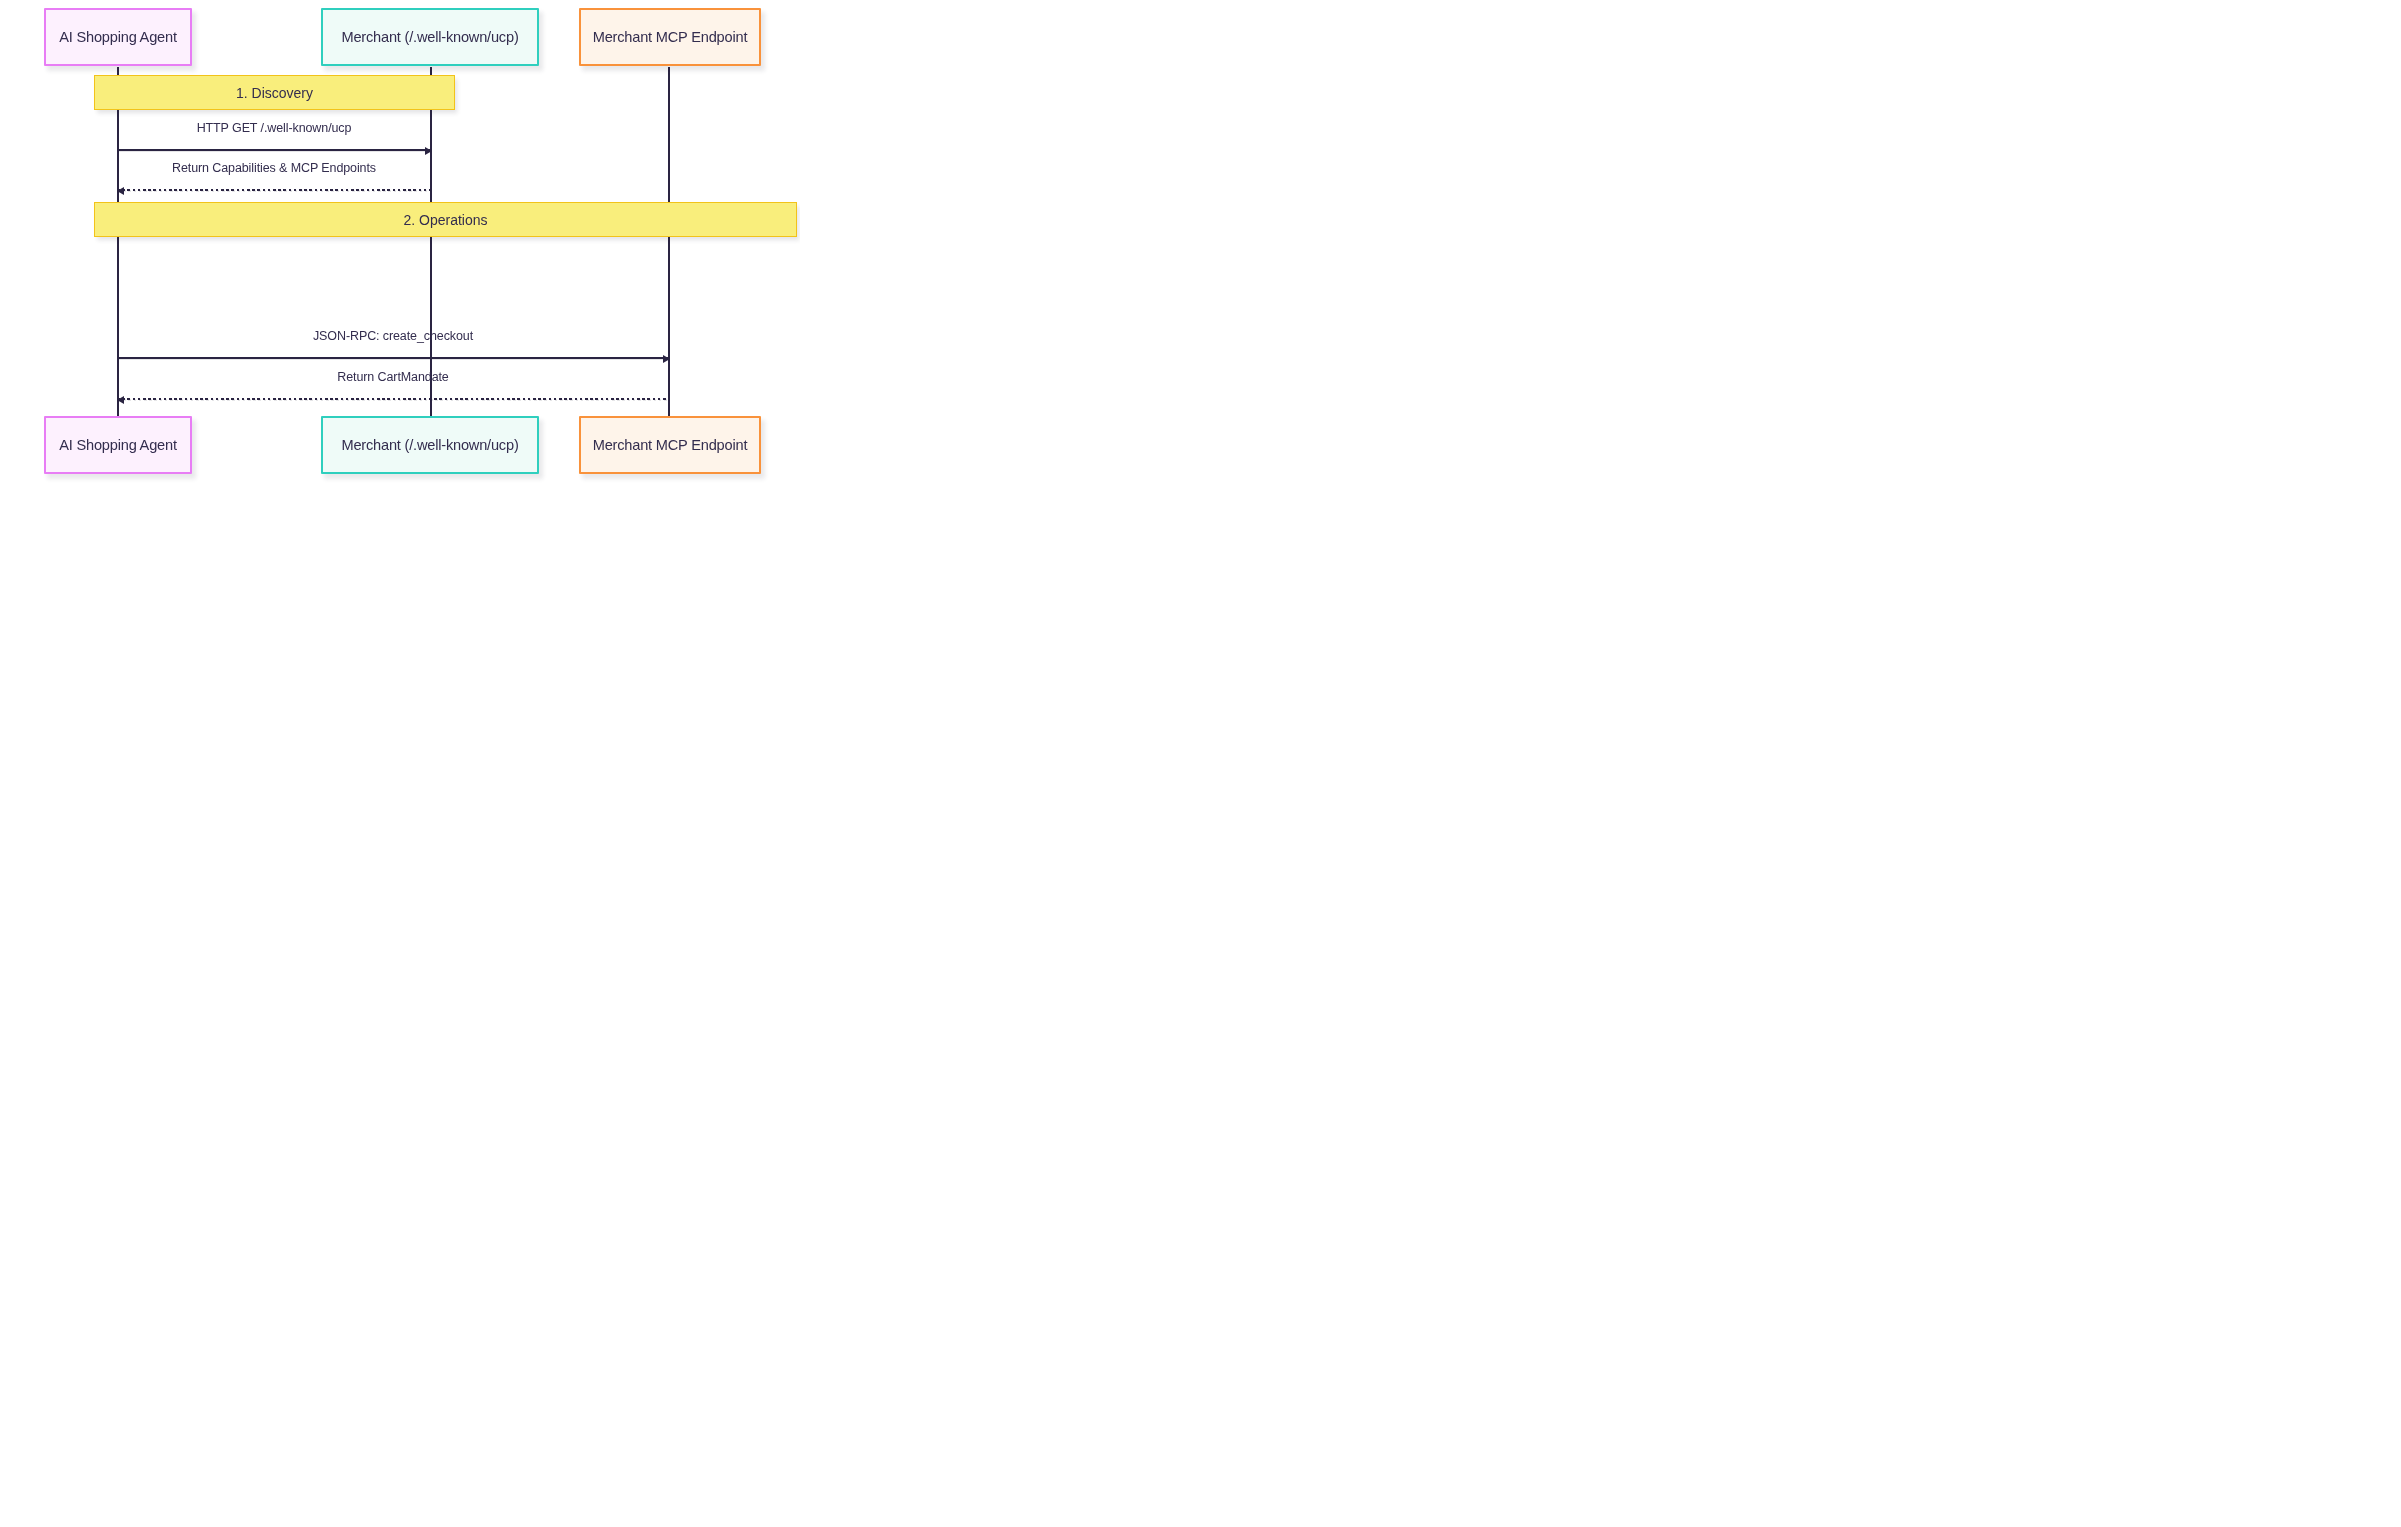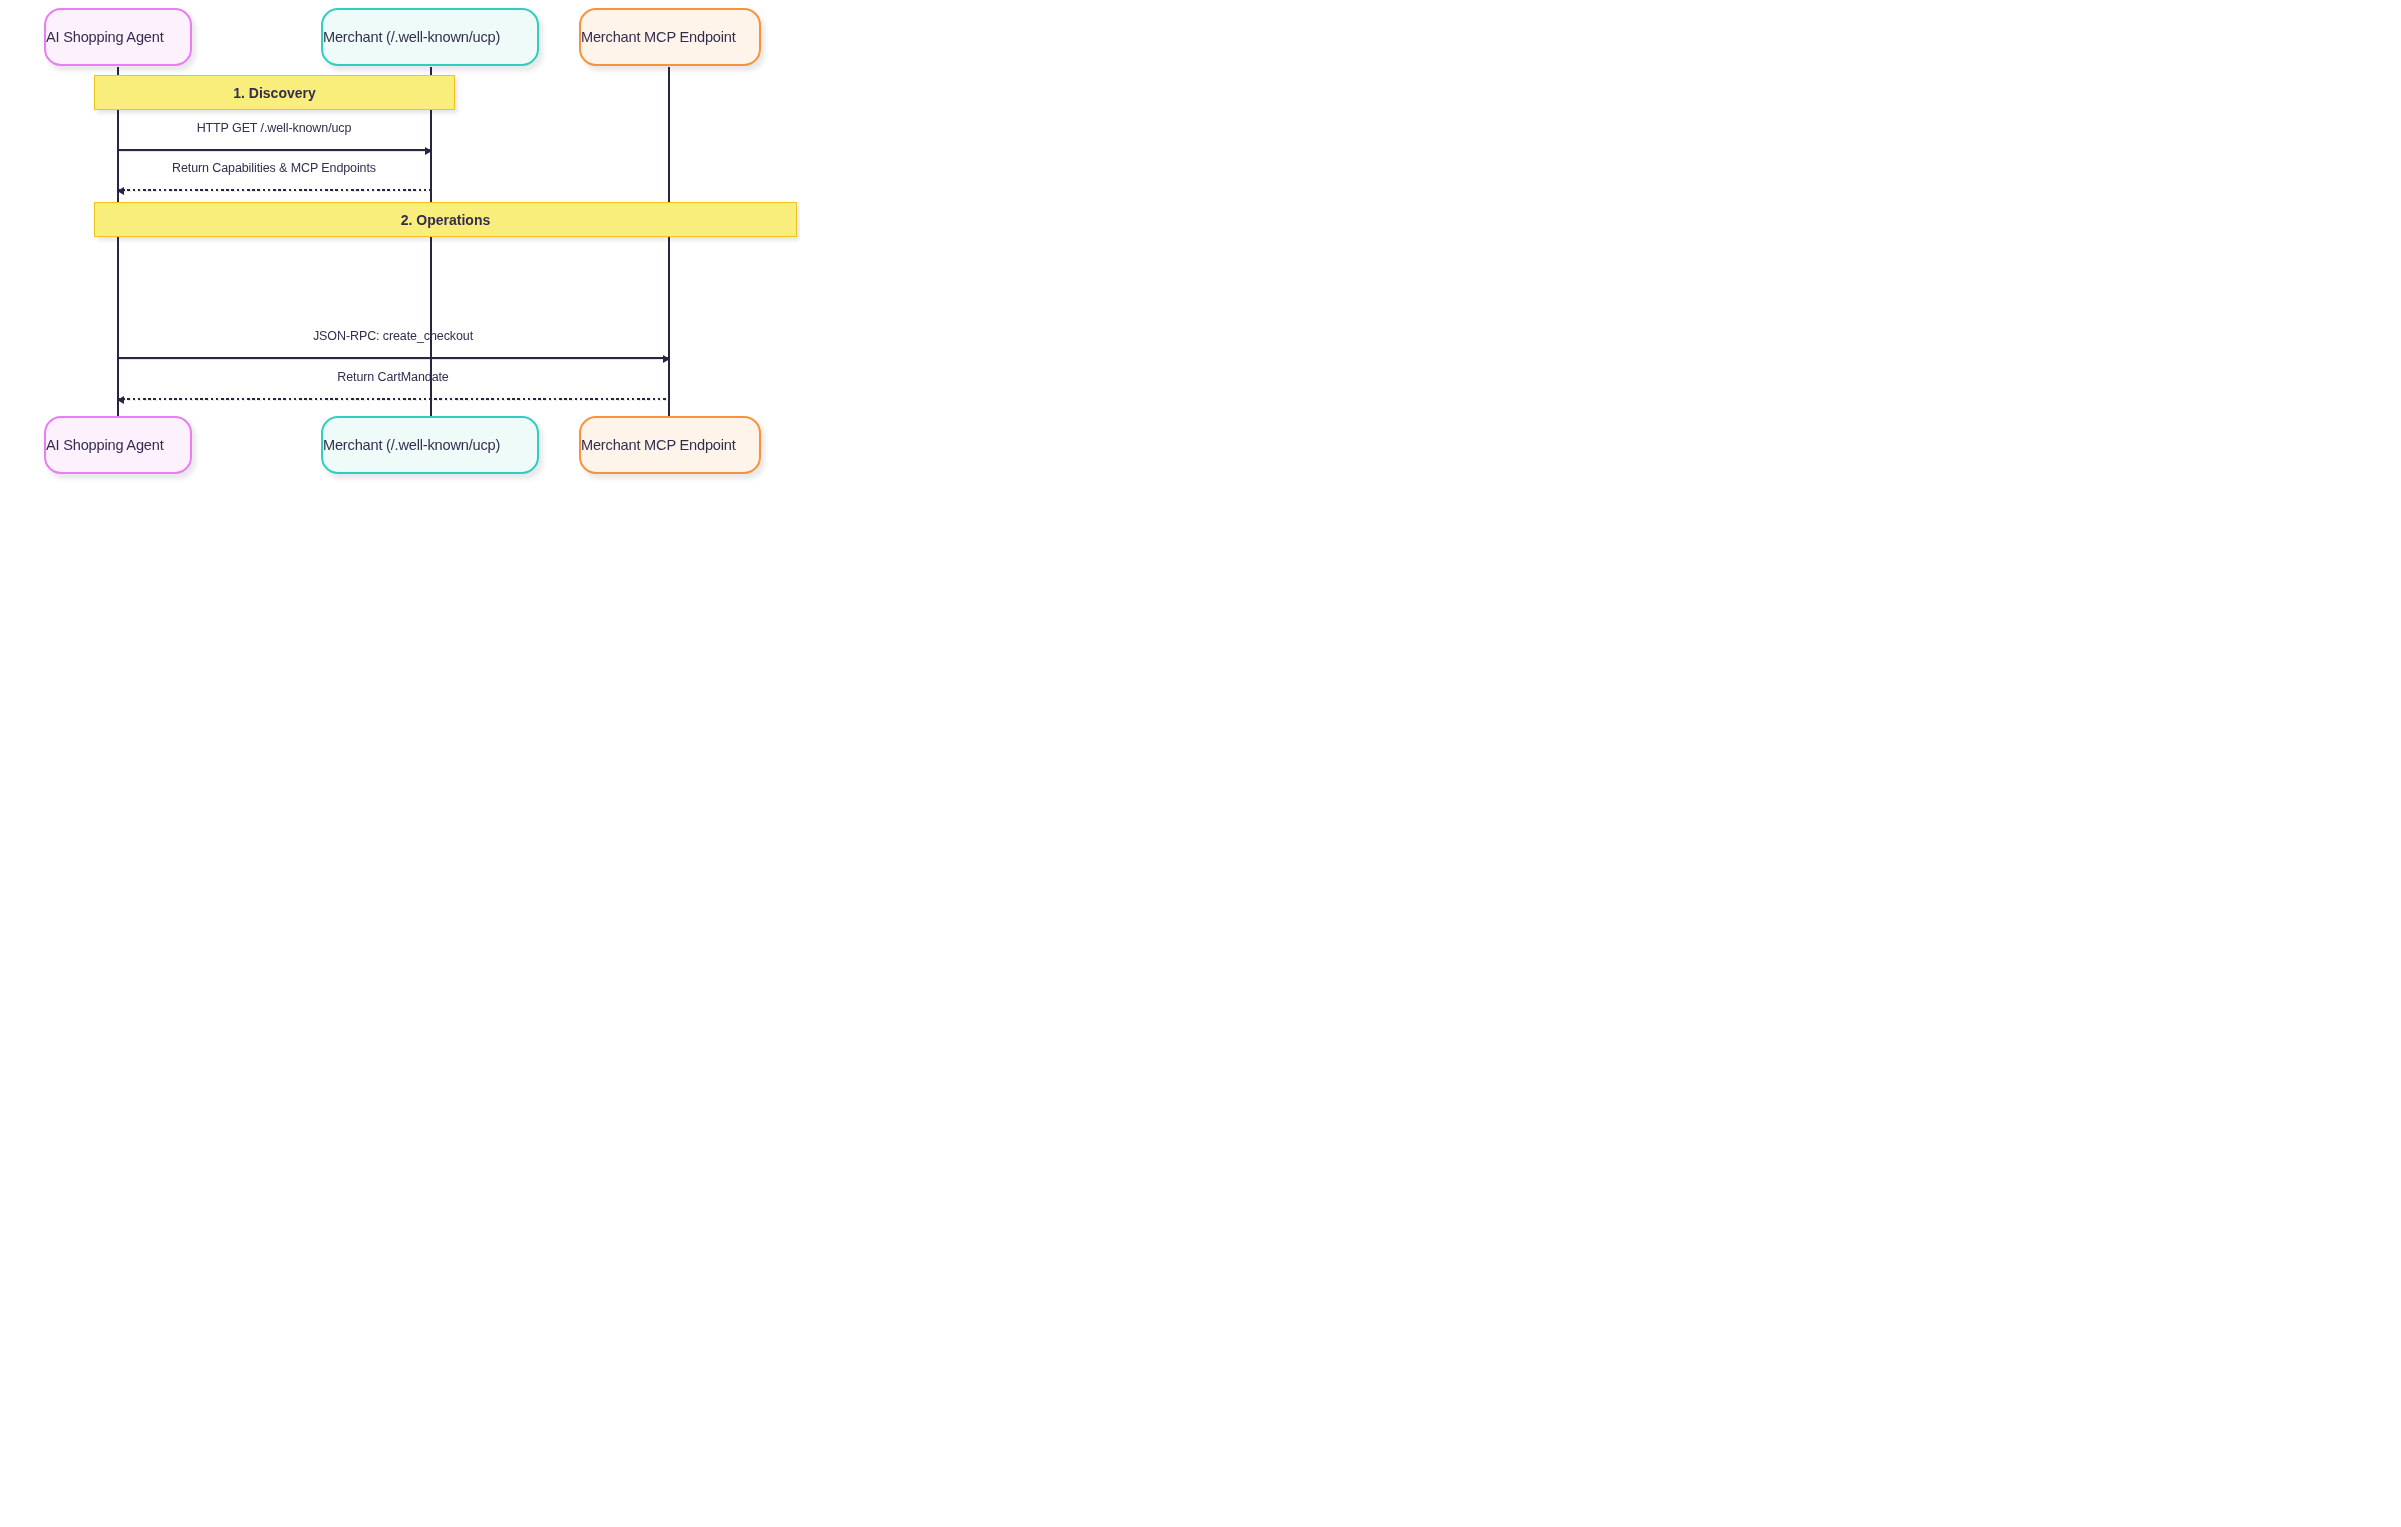--- a/index.html
+++ b/index.html
@@ -24,42 +24,42 @@
     overflow:hidden;
   }
   
   .lifeline{
     position:absolute;top:67px;height:351px;width:1.6px;
     background:var(--ink);
   }
   
   .actor{
     position:absolute;height:58px;
-    border:2.1px solid;border-radius:17px;
-    display:flex;align-items:center;justify-content:flex-start;
+    border:2.1px solid;border-radius:1px;
+    display:flex;align-items:center;justify-content:center;
     font-size:14.6px;letter-spacing:-0.2px;
     box-shadow:3.1px 4.2px 4.2px rgba(40,40,60,0.10);
     box-sizing:border-box;
     white-space:nowrap;
   }
   .actor.magenta{border-color:var(--magenta);background:var(--magenta-fill);}
   .actor.teal{border-color:var(--teal);background:var(--teal-fill);}
   .actor.orange{border-color:var(--orange);background:var(--orange-fill);}
   .actor.row-top{top:8.3px;}
   .actor.row-bottom{top:416px;}
   .actor.a1{left:44px;width:148px;}
   .actor.a2{left:321px;width:218px;}
   .actor.a3{left:579px;width:182px;}
   
   .section-bar{
     position:absolute;height:35px;
     border:1.6px solid var(--yellow);
     background:var(--yellow-fill);
     display:flex;align-items:center;justify-content:center;
-    font-size:14px;font-weight:bold;color:var(--text);
+    font-size:14px;font-weight:normal;color:var(--text);
     box-shadow:3.1px 4.2px 4.2px rgba(40,40,60,0.12);
     box-sizing:border-box;
   }
   .section-bar.discovery{left:94px;width:361px;top:75px;}
   .section-bar.operations{left:94px;width:703px;top:202px;}
   
   .message{
     position:absolute;height:30px;
   }
   .msg-label{

